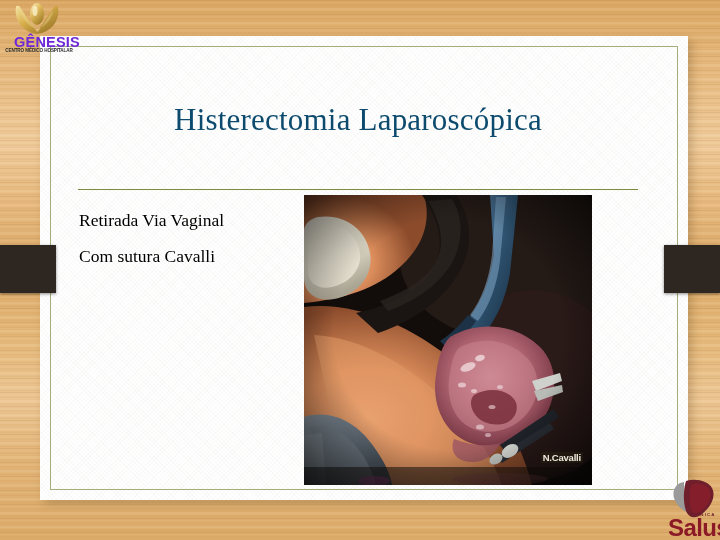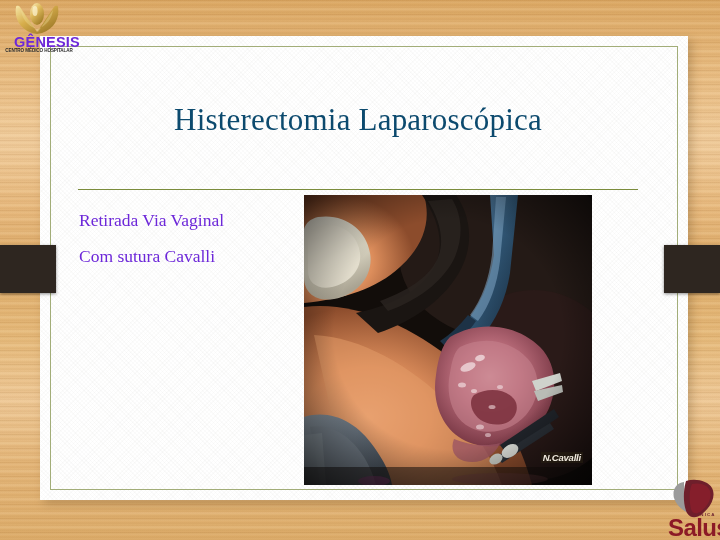--- a/index.html
+++ b/index.html
@@ -140,36 +140,35 @@
   
   .body-text {
     position: absolute;
     left: 79px;
     top: 212px;
     width: 215px;
   }
   .body-line {
     font-family: "Liberation Serif", serif;
     font-size: 17.5px;
-    color: #6d28d9;
+    color: #000000;
     line-height: 1;
     margin-bottom: 18px;
     white-space: nowrap;
   }
 
   
   .photo {
     position: absolute;
     left: 304px;
     top: 195px;
     width: 288px;
     height: 290px;
     overflow: hidden;
     background: #0a0705;
-    font-style: italic;
   }
   .photo svg { display: block; }
   .photo-watermark {
     position: absolute;
     right: 9px;
     bottom: 22px;
     font-family: "Liberation Sans", sans-serif;
     font-size: 9.5px;
     font-weight: bold;
     color: #efe9dd;

